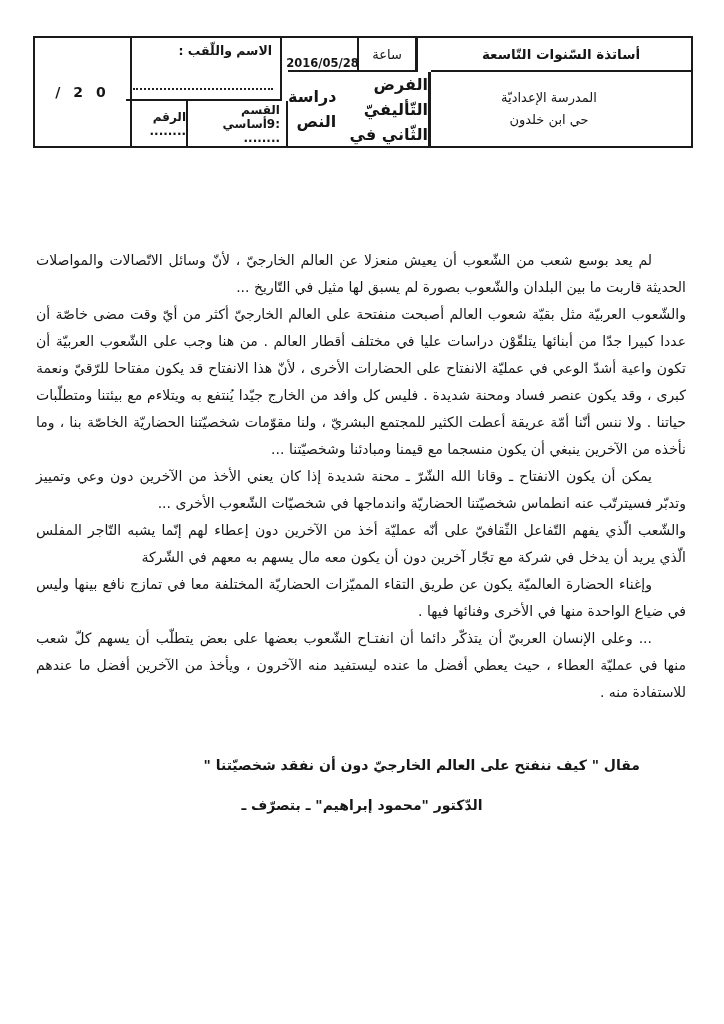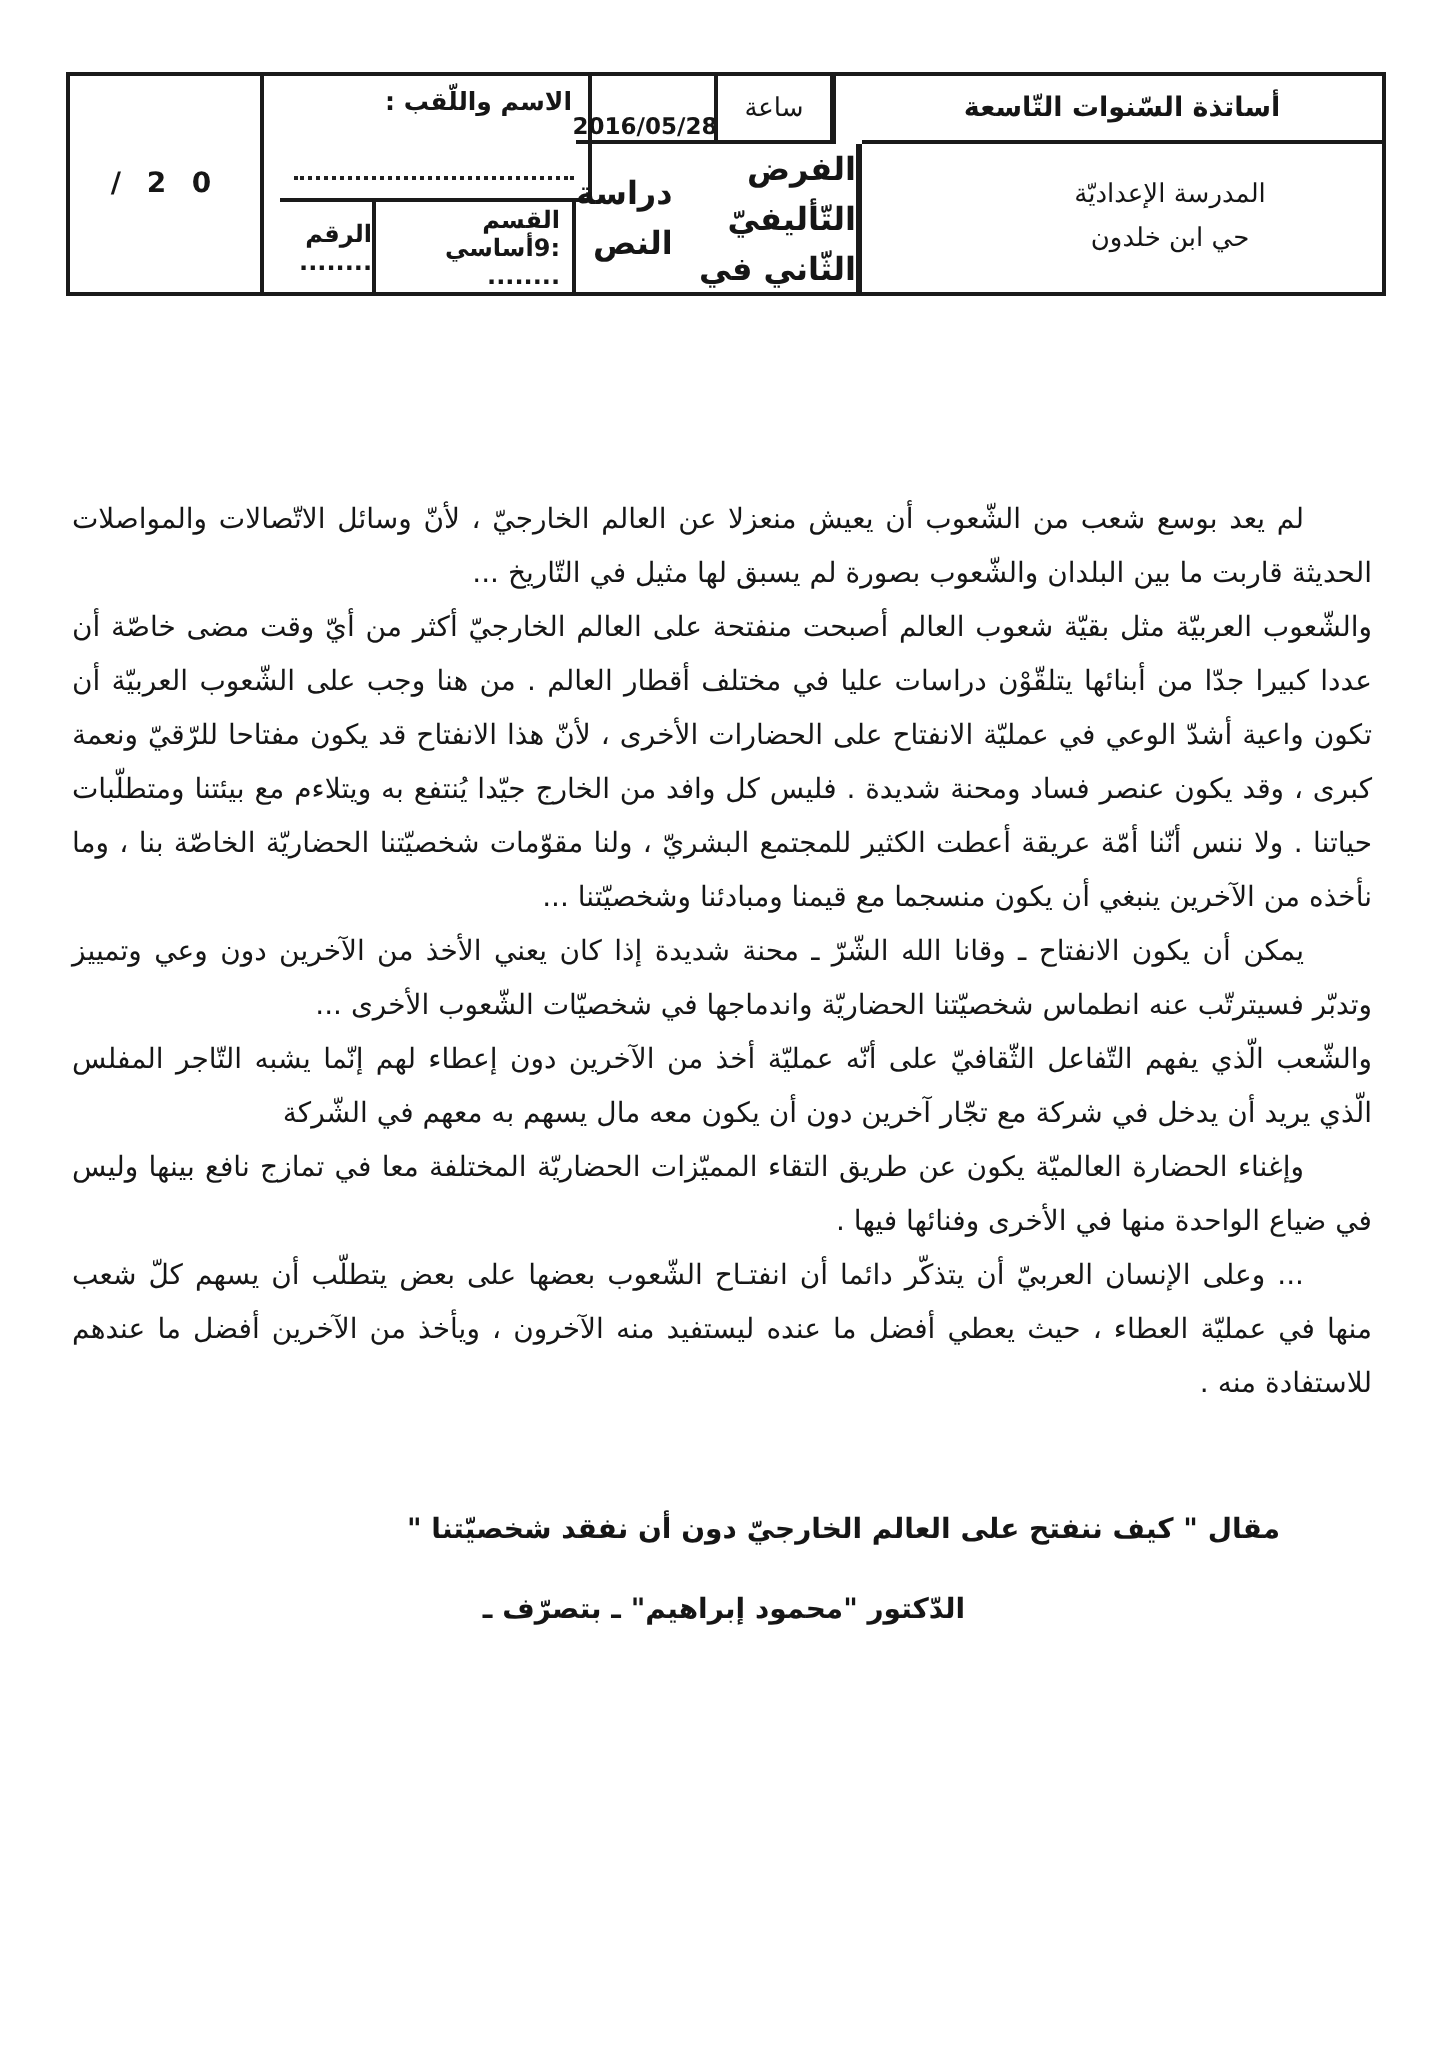--- a/index.html
+++ b/index.html
@@ -8,28 +8,28 @@
     font-family:"DejaVu Sans", sans-serif;color:#161616;direction:rtl;
     margin:0 auto;overflow:hidden;
   }
   
   .hdr{
     position:absolute;left:33px;top:36px;width:660px;height:112px;
     border:2px solid #1a1a1a;box-sizing:border-box;
   }
   .cell{position:absolute;box-sizing:border-box;}
   .c-score   {left:0;   top:0;   width:97px; height:108px;border-left:0;border-right:2px solid #1a1a1a;}
-  .c-name    {left:105px; top:0;  width:156px;height:63px; border-right:2px solid #1a1a1a;border-bottom:2px solid #1a1a1a;}
+  .c-name    {left:91px; top:0;  width:156px;height:63px; border-right:2px solid #1a1a1a;border-bottom:2px solid #1a1a1a;}
   .c-numero  {left:97px; top:63px;width:56px;height:45px; border-right:2px solid #1a1a1a;}
   .c-class   {left:153px;top:63px;width:100px;height:45px;border-right:2px solid #1a1a1a;}
   .c-date    {left:253px;top:0;  width:71px; height:34px; border-right:2px solid #1a1a1a;border-bottom:2px solid #1a1a1a;}
   .c-hour    {left:324px;top:0;  width:59px; height:34px; border-right:3px solid #1a1a1a;border-bottom:2px solid #1a1a1a;}
   .c-examtitle{left:253px;top:34px;width:143px;height:74px;border-right:3px solid #1a1a1a;}
   .c-staff   {left:396px;top:0;  width:260px;height:34px; border-bottom:2px solid #1a1a1a;}
-  .c-school  {left:420px;top:34px;width:260px;height:74px;}
+  .c-school  {left:384px;top:34px;width:260px;height:74px;}
 
   .c-staff{display:flex;align-items:center;justify-content:center;
     font-weight:bold;font-size:13.5px;}
   .c-school{display:flex;flex-direction:column;align-items:center;justify-content:center;
     font-size:13px;line-height:22px;}
   .c-hour{display:flex;align-items:center;justify-content:center;font-size:13px;}
   .c-date{display:flex;align-items:flex-end;justify-content:center;
     font-weight:bold;font-size:11.5px;direction:ltr;}
   .c-examtitle{display:flex;flex-direction:row;align-items:center;
     font-weight:bold;font-size:16px;line-height:25px;}

